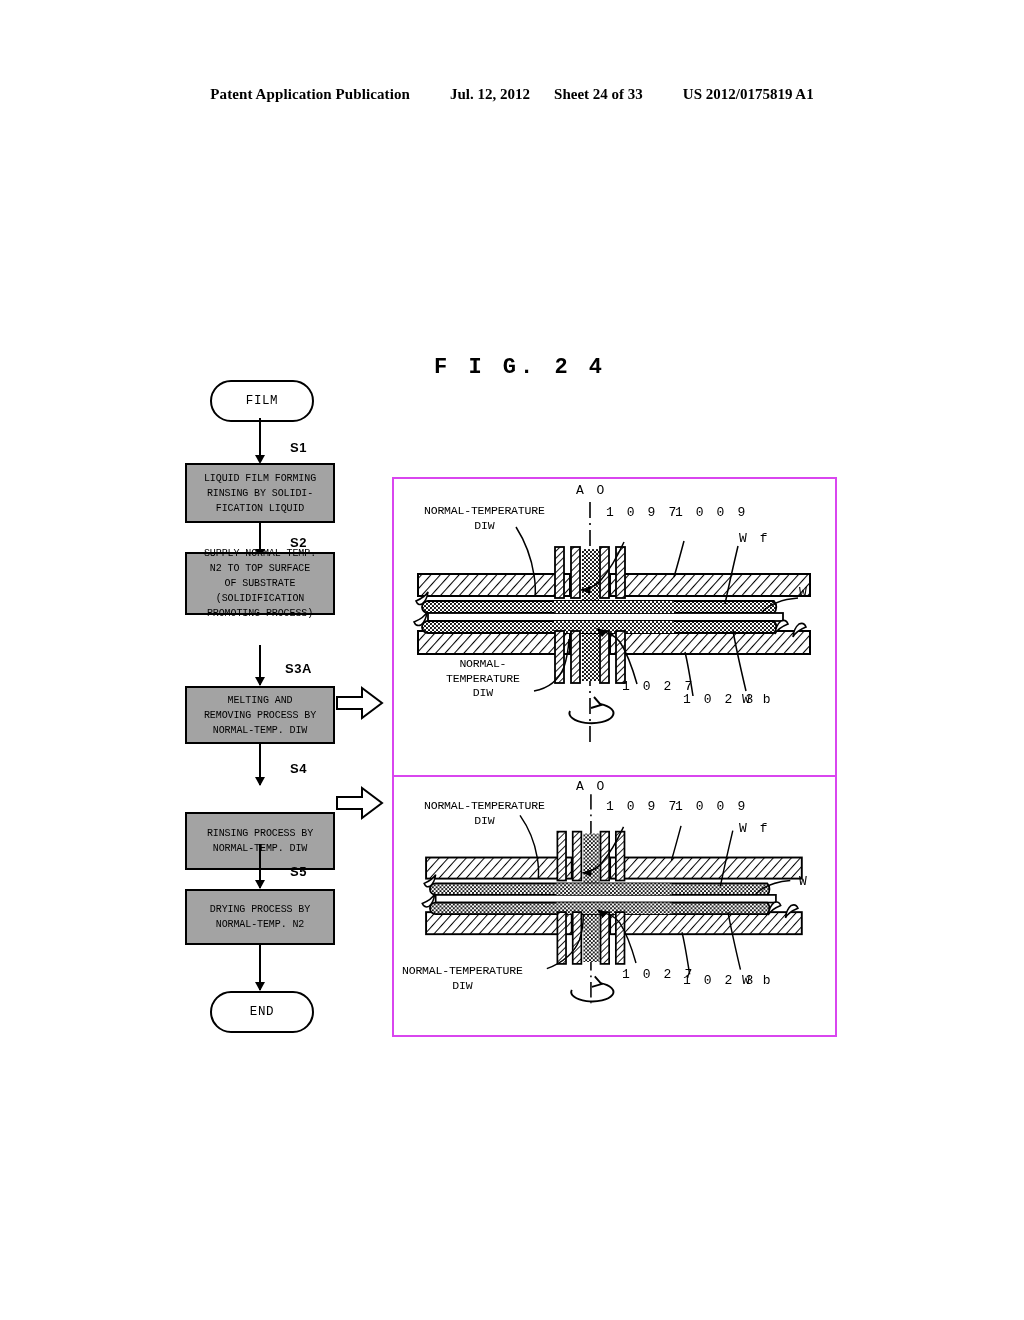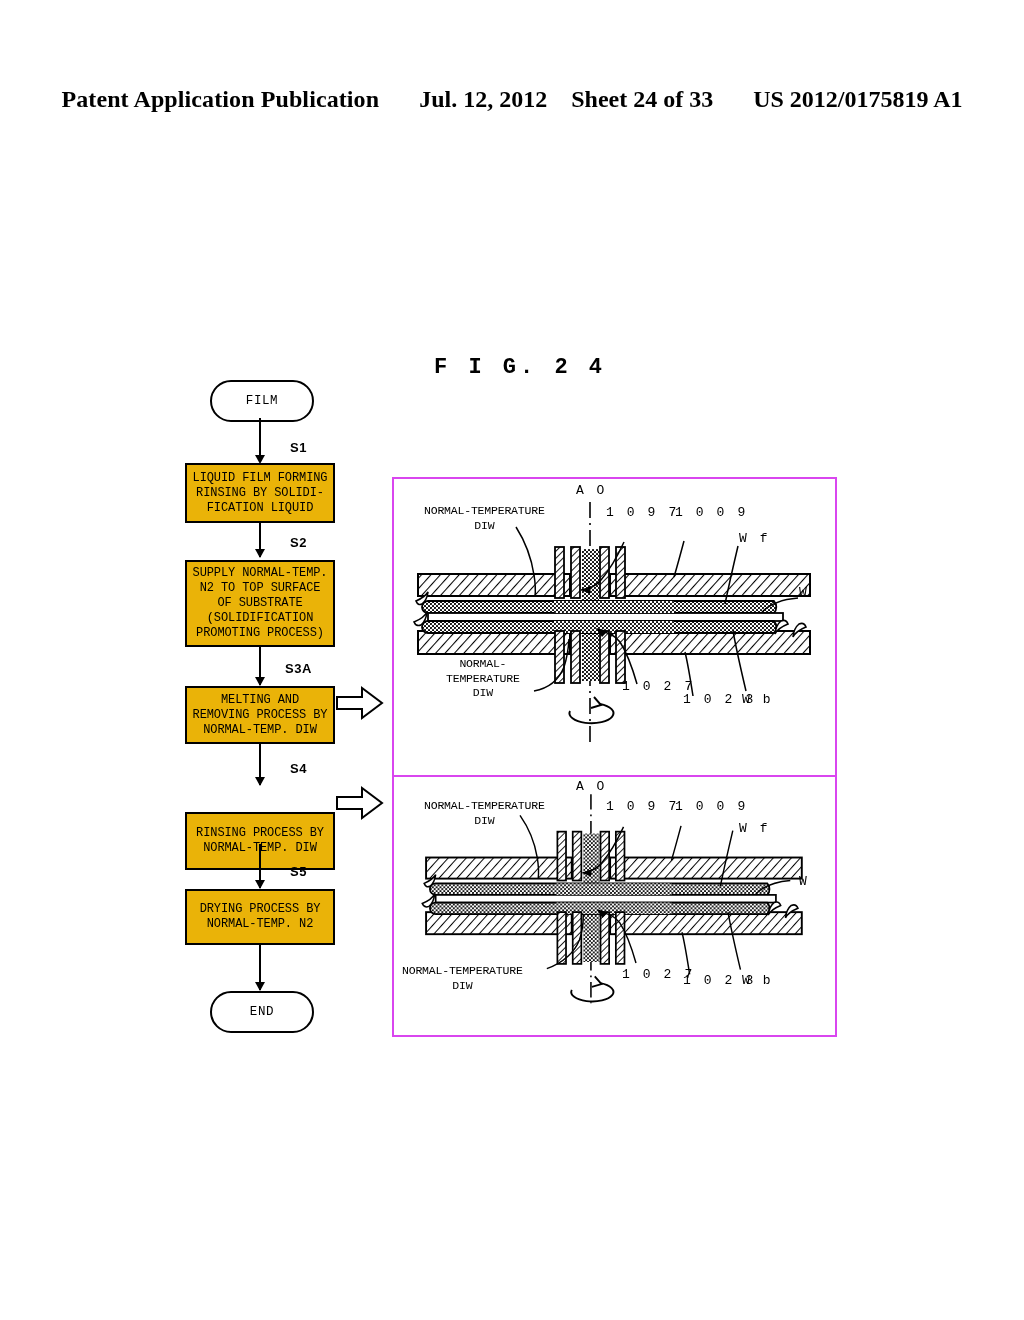--- a/index.html
+++ b/index.html
@@ -12,21 +12,21 @@
     position:relative;
     overflow:hidden;
   }
   .page{position:absolute;inset:0;}
 
   
   .header{
     position:absolute;left:0;right:0;top:86px;
     display:flex;justify-content:center;align-items:baseline;
     font-family:"Liberation Serif", serif;
-    font-weight:bold;font-size:24px;
+    font-weight:bold;font-size:15px;
     white-space:nowrap;
   }
   .header .h-pub{letter-spacing:.1px;}
   .header .h-date{margin-left:40px;}
   .header .h-sheet{margin-left:24px;}
   .header .h-num{margin-left:40px;}
 
   
   .fig-title{
     position:absolute;left:434px;top:355px;
@@ -39,24 +39,24 @@
   .term{
     position:absolute;
     border:2.2px solid #000;border-radius:999px;
     background:#fff;
     display:flex;align-items:center;justify-content:center;
     font-family:"Liberation Mono", monospace;
     font-size:12.5px;letter-spacing:.6px;
   }
   .pbox{
     position:absolute;
-    border:2px solid #000;background:#eab308;
+    border:2px solid #000;background:#a3a3a3;
     display:flex;flex-direction:column;align-items:center;justify-content:center;
     font-family:"Liberation Mono", monospace;
-    font-size:12px;line-height:15px;letter-spacing:-.1px;
+    font-size:10px;line-height:15px;letter-spacing:-.1px;
     text-align:center;
     box-sizing:border-box;
     padding:2px 3px;
   }
   .pbox div{white-space:nowrap;}
   .slabel{
     position:absolute;
     font-family:"Liberation Sans", sans-serif;
     font-size:13px;font-weight:bold;letter-spacing:.5px;
   }
@@ -125,21 +125,21 @@
     <div class="pbox" style="left:5px;top:88px;width:150px;height:60px;">
       <div>LIQUID FILM FORMING</div>
       <div>RINSING BY SOLIDI-</div>
       <div>FICATION LIQUID</div>
     </div>
 
     <div class="vline" style="left:79px;top:148px;height:34px;"></div>
     <div class="arrowhead" style="left:74.5px;top:174px;"></div>
 
     <div class="slabel" style="left:110px;top:160px;">S2</div>
-    <div class="pbox" style="left:5px;top:185px;width:150px;height:87px;">
+    <div class="pbox" style="left:5px;top:177px;width:150px;height:63px;">
       <div>SUPPLY NORMAL-TEMP.</div>
       <div>N2 TO TOP SURFACE</div>
       <div>OF SUBSTRATE</div>
       <div>(SOLIDIFICATION</div>
       <div>PROMOTING PROCESS)</div>
     </div>
 
     <div class="vline" style="left:79px;top:270px;height:40px;"></div>
     <div class="arrowhead" style="left:74.5px;top:302px;"></div>
 

